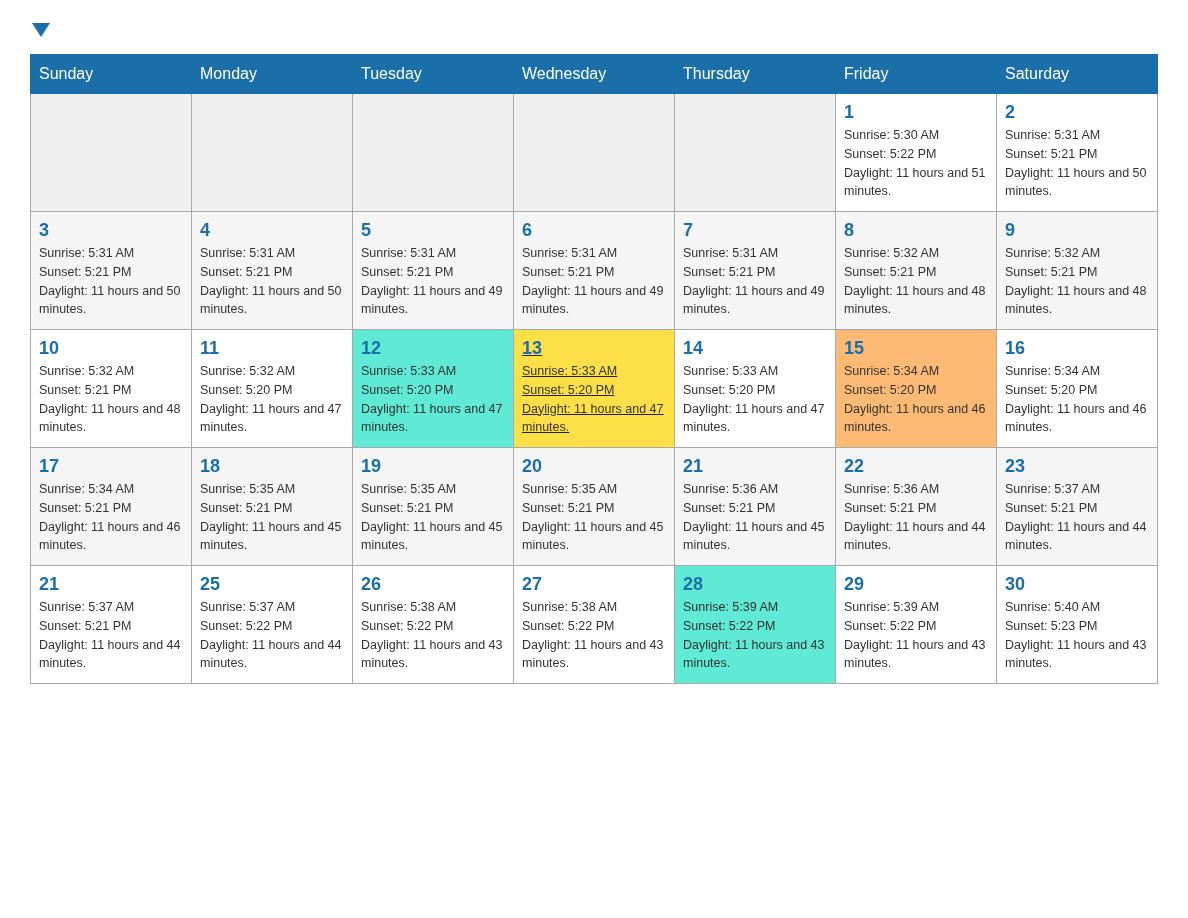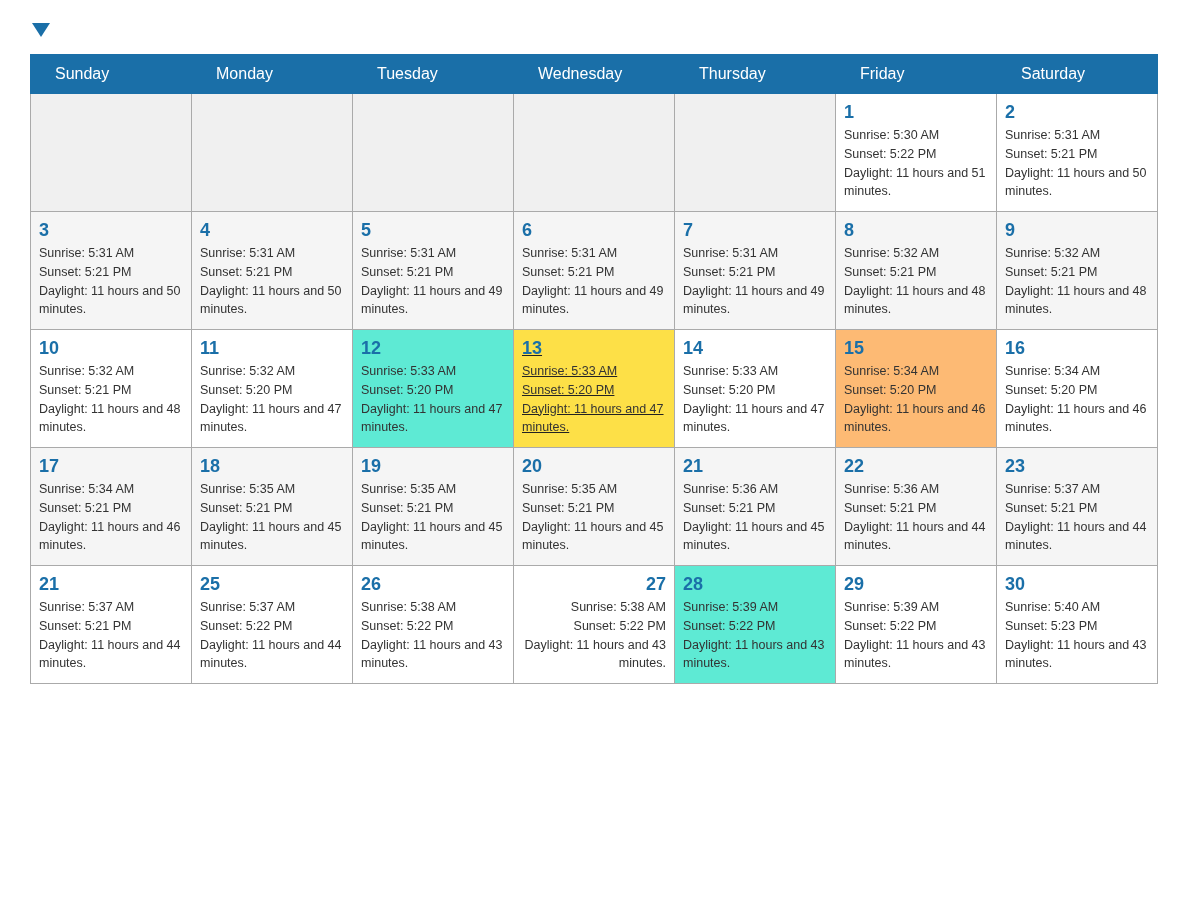--- a/index.html
+++ b/index.html
@@ -61,21 +61,21 @@
       margin-top: 4px;
     }
     .calendar {
       width: 100%;
       border-collapse: collapse;
       margin-top: 15px;
     }
     .calendar th {
       background: #1a6fa8;
       color: #fff;
-      padding: 10px 24px;
+      padding: 10px 8px;
       font-size: 16px;
       font-weight: normal;
       text-align: left;
       border: 1px solid #1a6fa8;
     }
     .calendar td {
       vertical-align: top;
       padding: 8px 8px 10px 8px;
       border: 1px solid #aaa;
       width: 14.28%;
@@ -299,21 +299,21 @@
           <div class="day-info" style="white-space: pre-line;">Sunrise: 5:37 AM
 Sunset: 5:22 PM
 Daylight: 11 hours and 44 minutes.</div>
         </td>
         <td style="background: rgb(255, 255, 255); margin-left: 6px;">
           <span class="day-number">26</span>
           <div class="day-info" style="white-space: pre-line;">Sunrise: 5:38 AM
 Sunset: 5:22 PM
 Daylight: 11 hours and 43 minutes.</div>
         </td>
-        <td style="background: rgb(255, 255, 255); text-align: right;">
+        <td style="background: rgb(255, 255, 255);">
           <span class="day-number">27</span>
           <div class="day-info" style="white-space: pre-line;">Sunrise: 5:38 AM
 Sunset: 5:22 PM
 Daylight: 11 hours and 43 minutes.</div>
         </td>
         <td style="background: #5eead4;">
           <span class="day-number">28</span>
           <div class="day-info" style="white-space: pre-line;">Sunrise: 5:39 AM
 Sunset: 5:22 PM
 Daylight: 11 hours and 43 minutes.</div>

